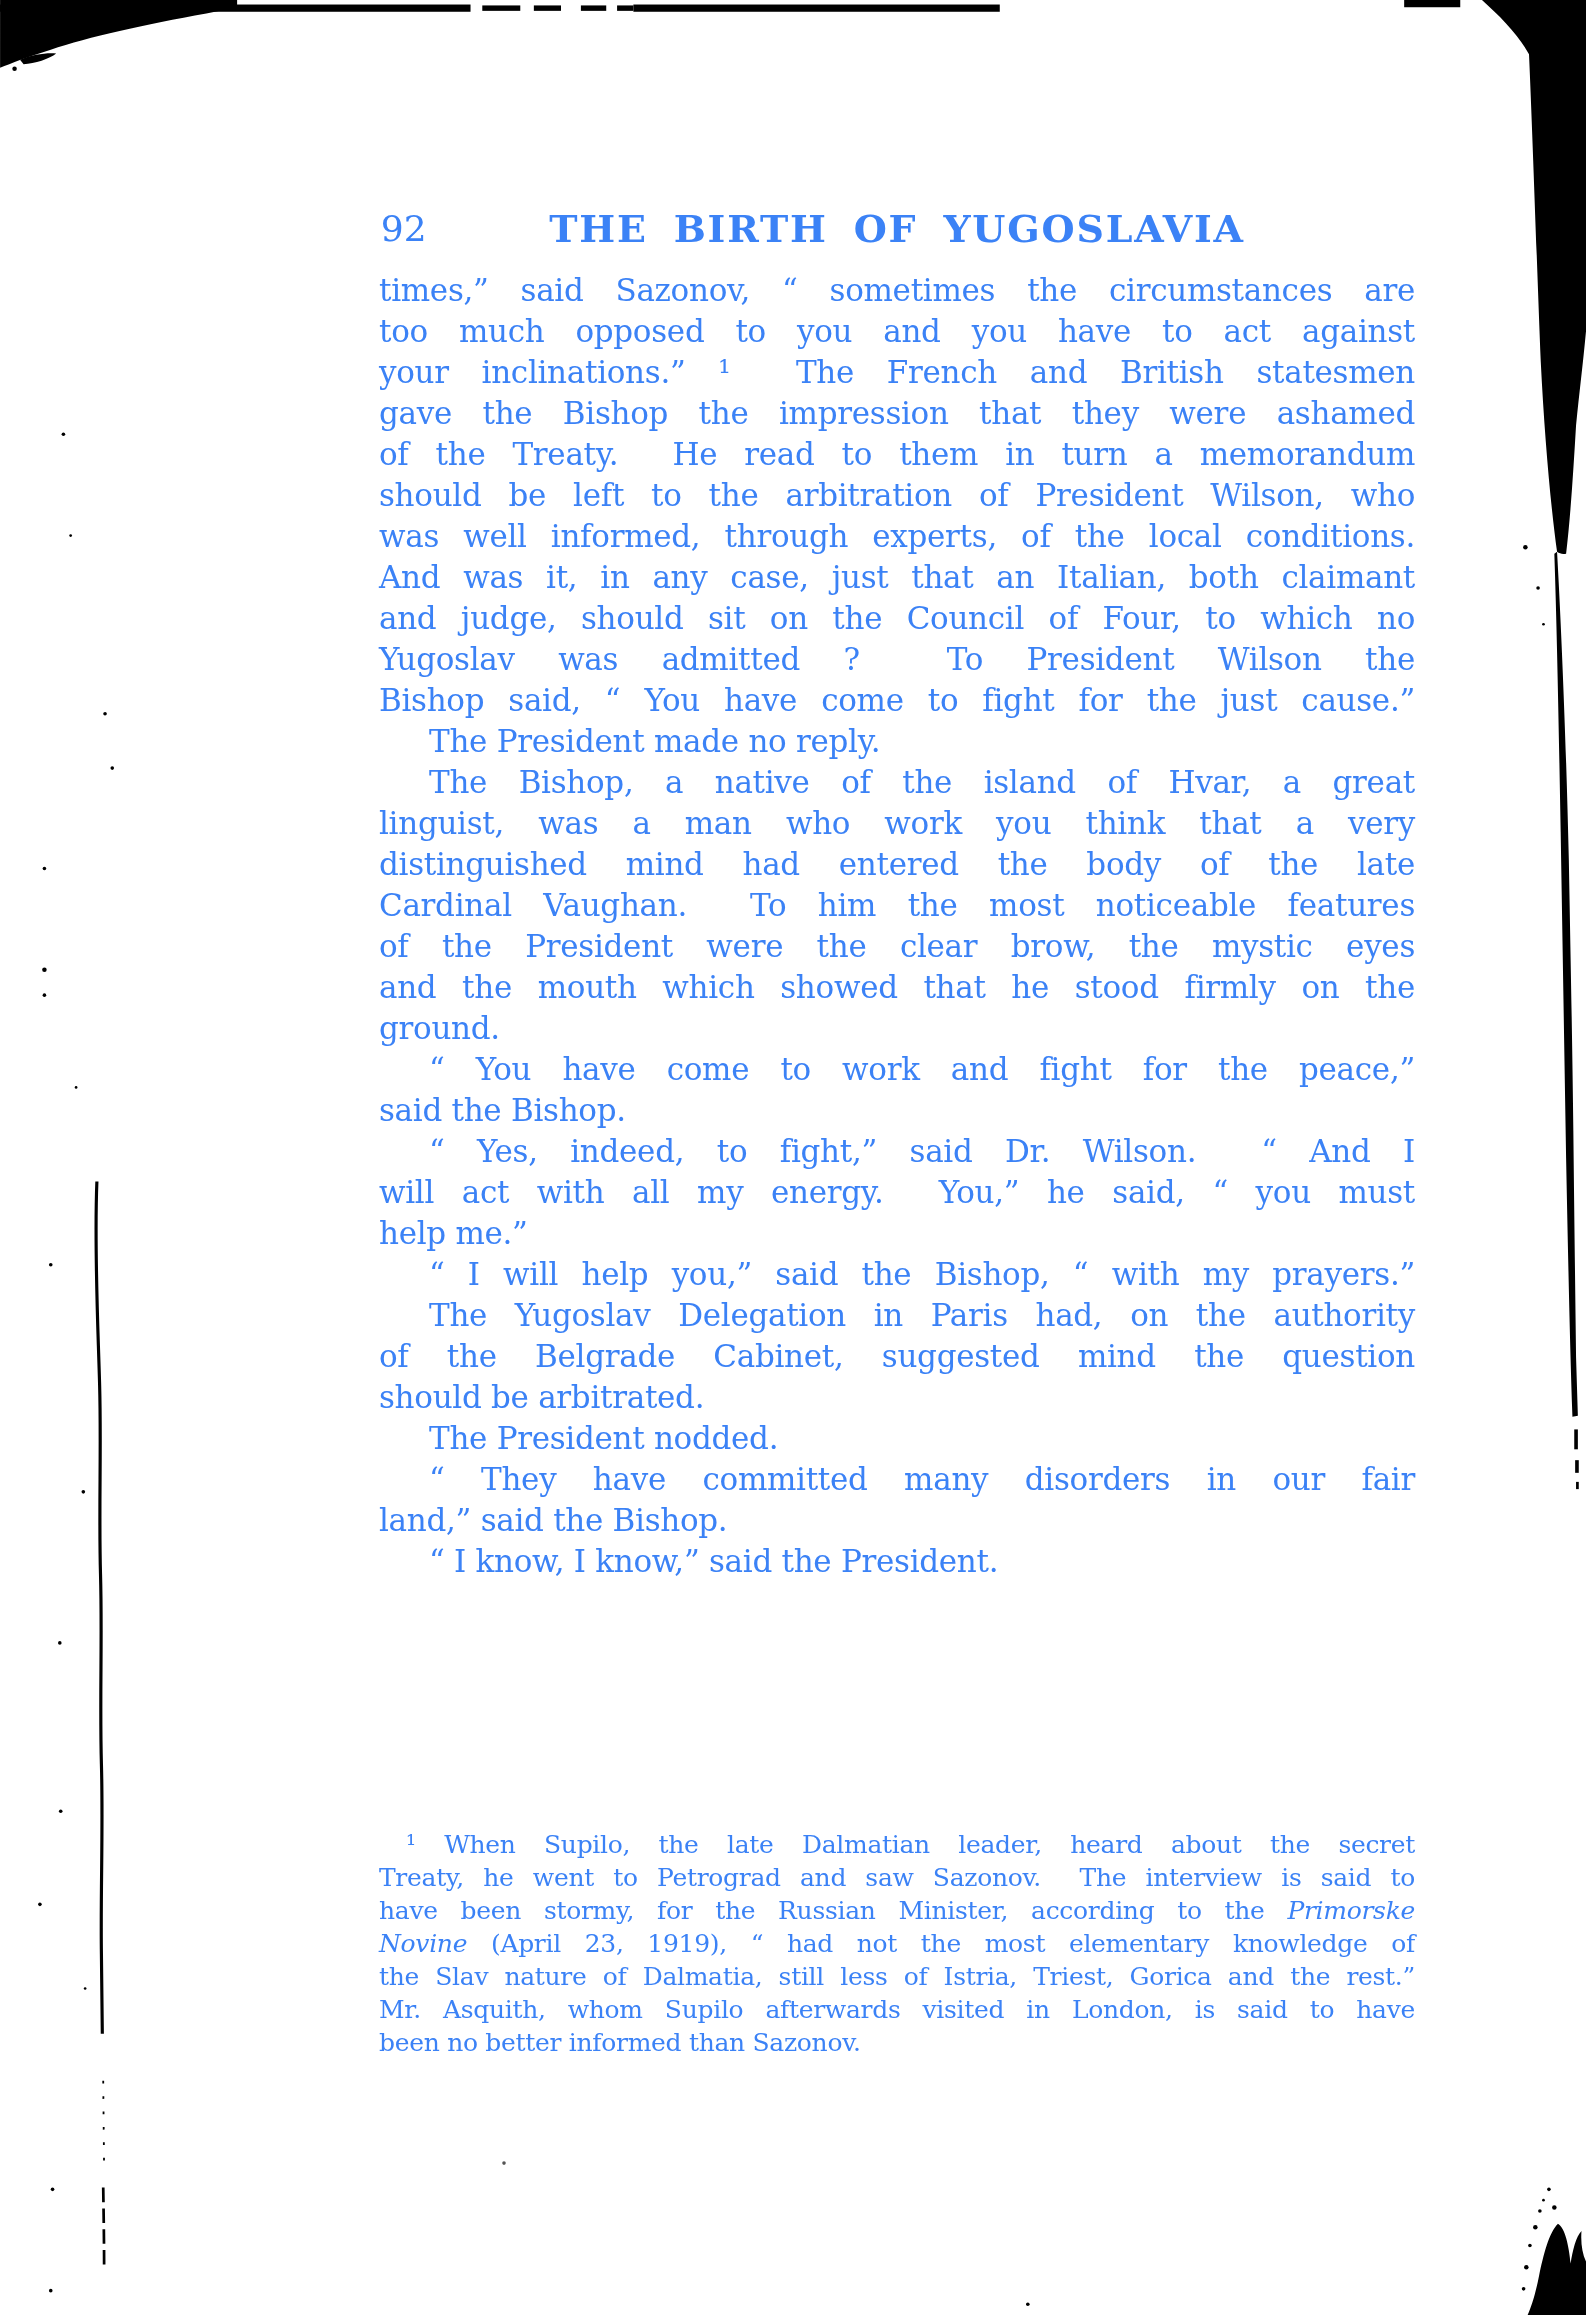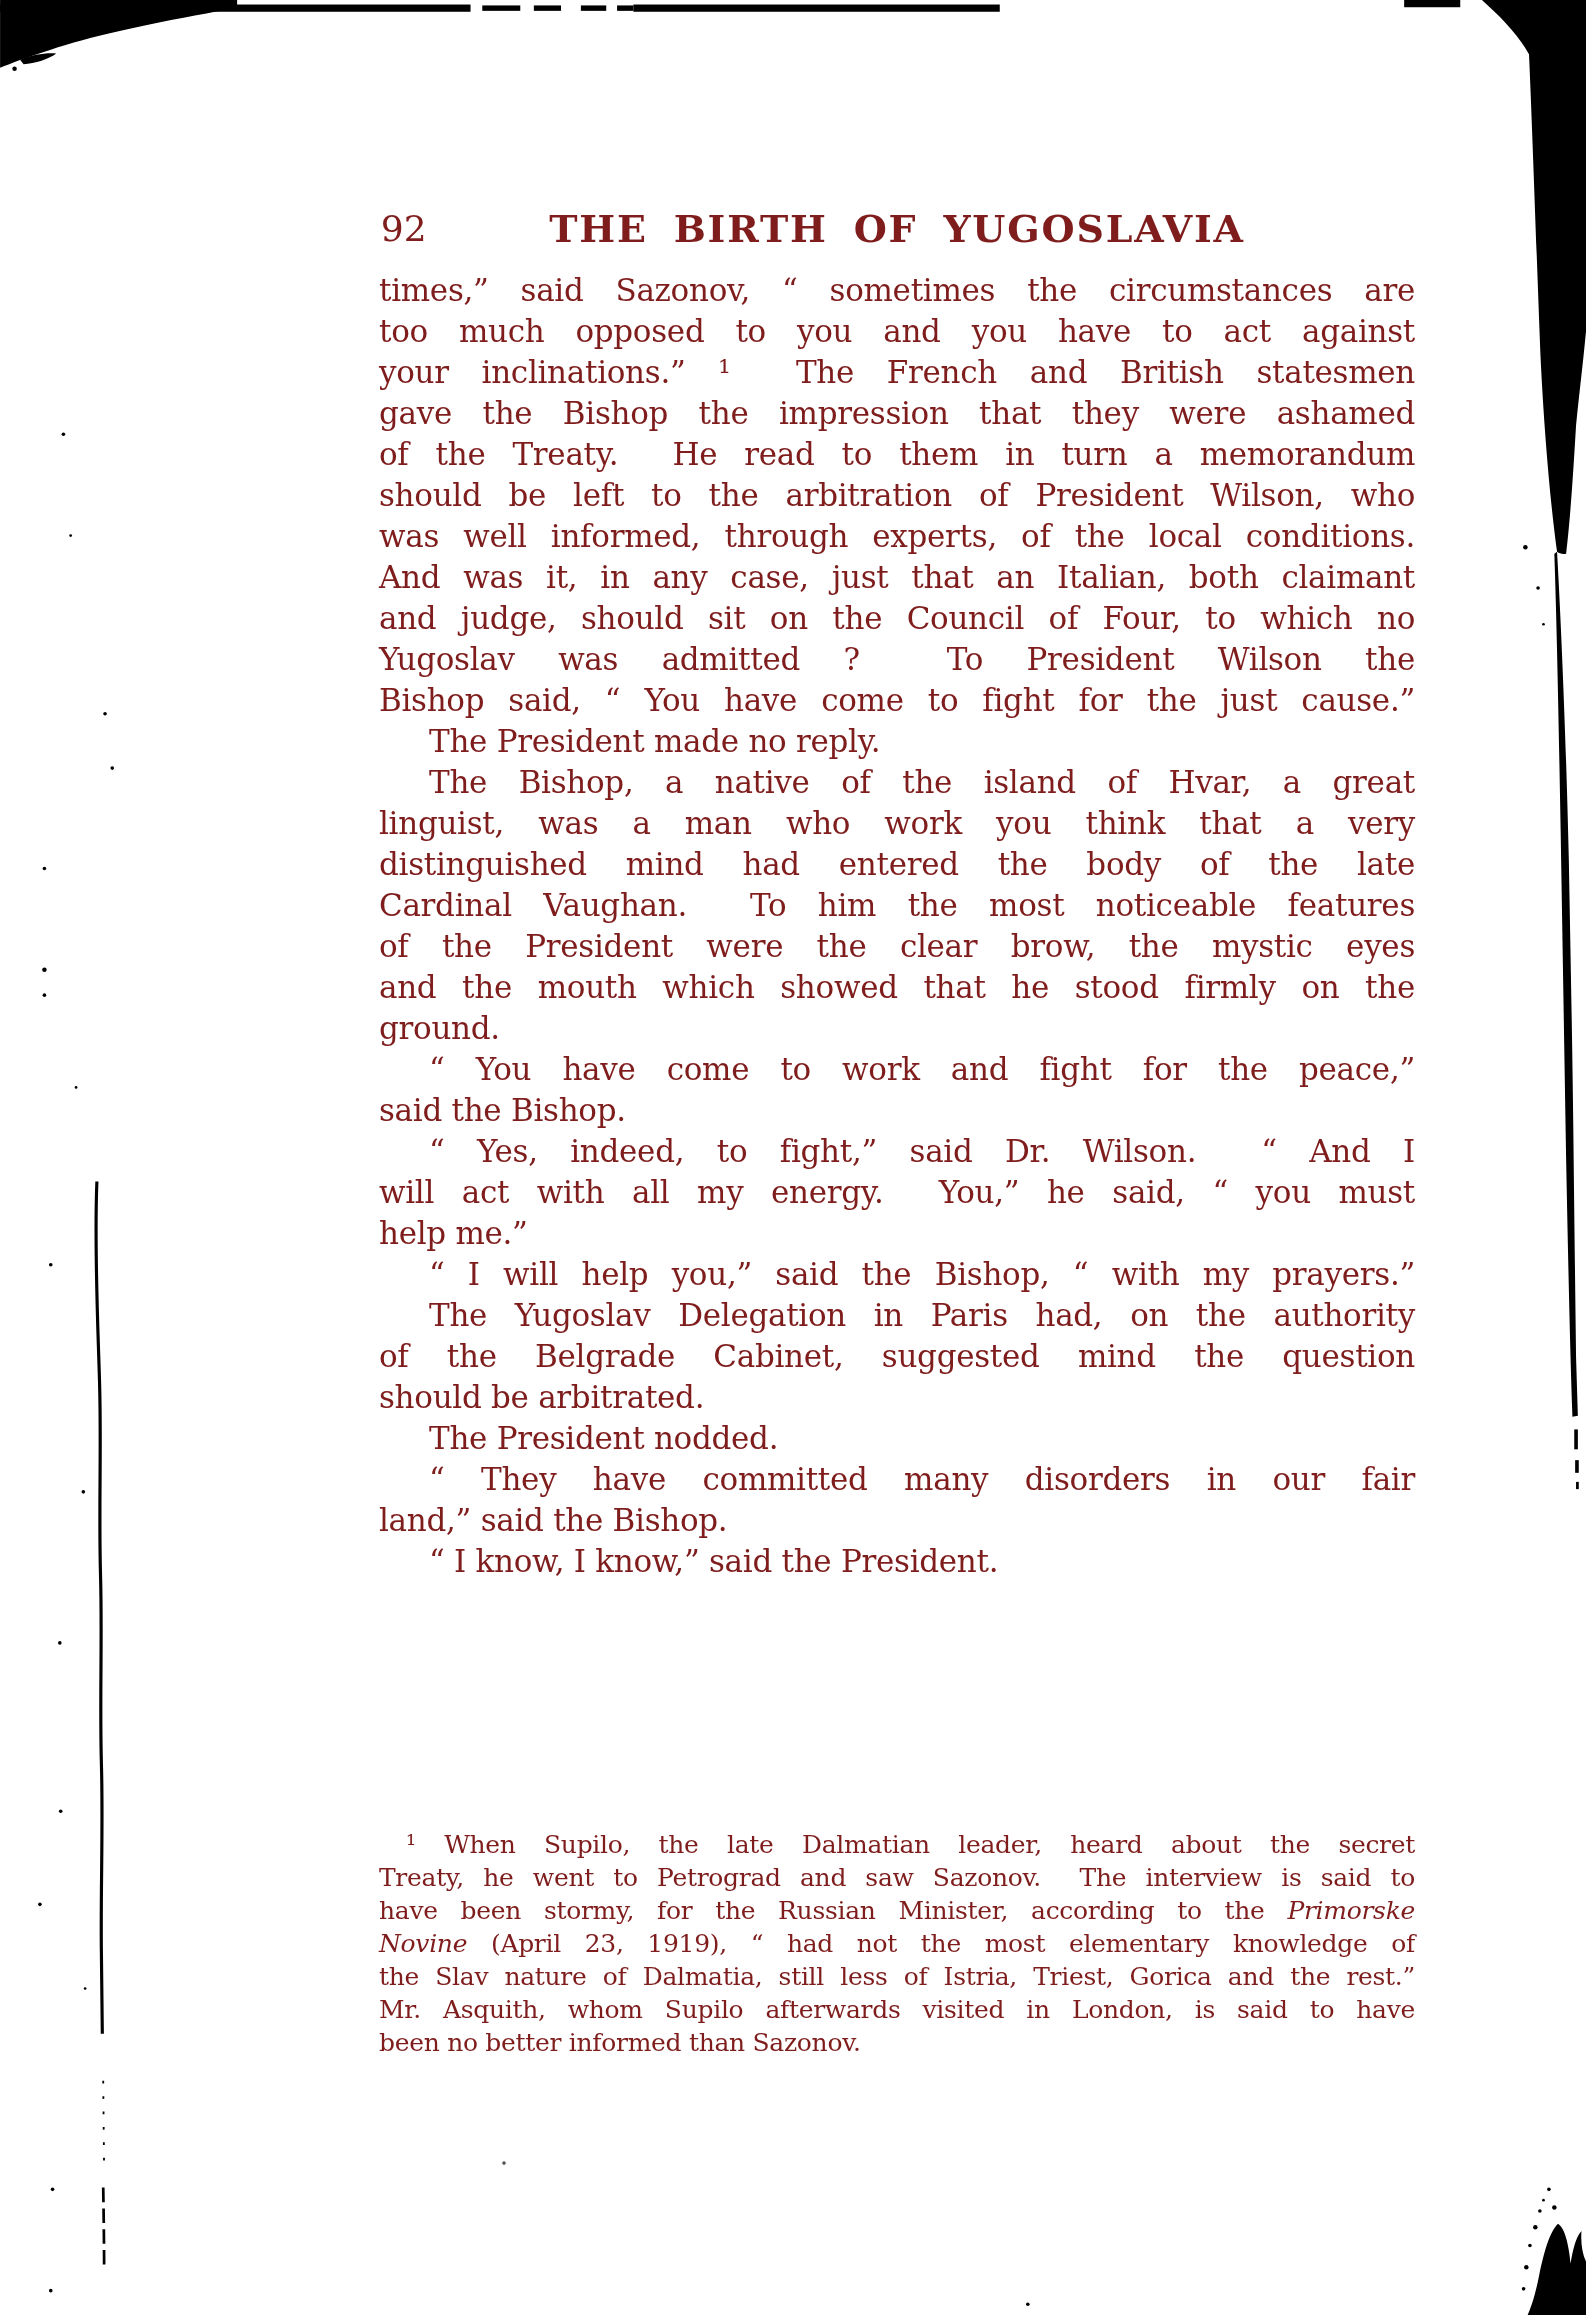--- a/index.html
+++ b/index.html
@@ -3,21 +3,21 @@
 <meta charset="utf-8">
 <style>
   html,body { margin:0; padding:0; background:#e8e8e8; }
   .page {
     position: relative;
     width: 1587px;
     height: 2316px;
     background: #ffffff;
     overflow: hidden;
     font-family: "DejaVu Serif", "Liberation Serif", serif;
-    color: #7f1d1d;
+    color: #3b82f6;
   }
   .header {
     position: absolute;
     top: 206px;
     left: 379px;
     width: 1036px;
     height: 45px;
   }
   .pagenum {
     position: absolute;

